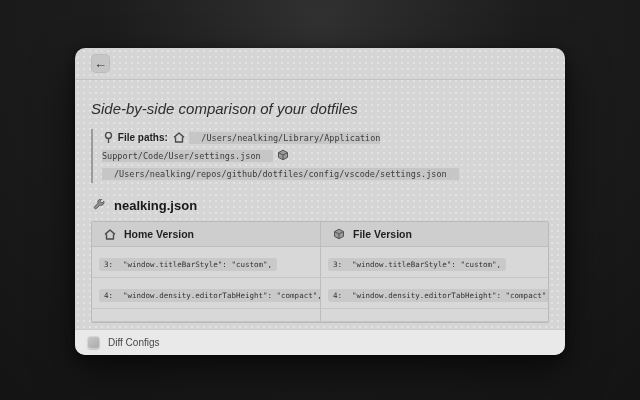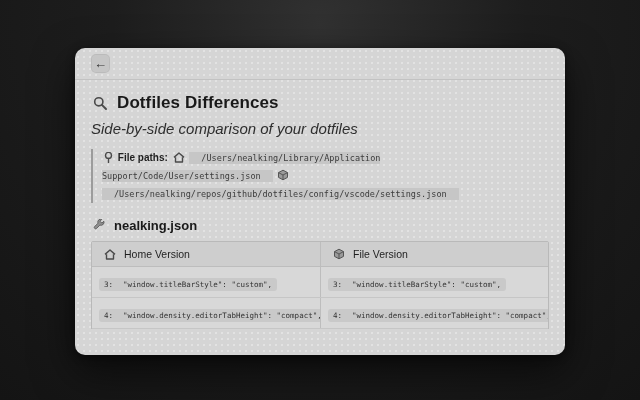--- a/index.html
+++ b/index.html
@@ -48,21 +48,21 @@
   .lines-label { margin-top:10px; font-size:10.5px; font-weight:700; color:#1f1f1f; }
   .diff-table {
     margin-top:8px; border:1px solid #b9b9b9; border-radius:2px;
     background:#d8d8d8;
   }
   .t-row { display:grid; grid-template-columns:1fr 1fr; }
   .t-row > div:last-child { border-left:1px solid #bdbdbd; }
   .t-head { background:#cecece; border-bottom:1px solid #bdbdbd; }
   .t-head .cell {
     padding:6px 10px; font-size:10.5px; color:#1f1f1f;
-    display:flex; align-items:center; gap:6px;
+    display:flex; align-items:center; gap:6px;font-weight:bold;
   }
   .t-body .t-row { border-bottom:1px solid #c6c6c6; }
   .t-body .cell { padding:6px 7px; white-space:nowrap; overflow:hidden; }
   .row-badge {
     display:inline-block;
     font-family:"DejaVu Sans Mono","Liberation Mono",monospace;
     font-size:7.5px; background:#c9c9c9; color:#333;
     border-radius:3px; padding:2px 5px; white-space:pre;
   }
   .row-badge .ln { margin-right:10px; }
@@ -86,29 +86,20 @@
 <div class="window">
 
   <div class="window-header">
     <div class="back-button">
       <span>←</span>
     </div>
   </div>
 
   <div class="content">
 
-    <div class="title-row">
-      <span class="inline-icon">
-        <svg width="15" height="15" viewBox="0 0 15 15">
-          <circle cx="5.8" cy="5.8" r="4.1" fill="none" stroke="#4a4a4a" stroke-width="1.6"></circle>
-          <line x1="8.9" y1="8.9" x2="13" y2="13" stroke="#4a4a4a" stroke-width="2" stroke-linecap="round"></line>
-        </svg>
-      </span>
-      <span class="page-title">Dotfiles Differences</span>
-    </div>
 
     <div class="subtitle">Side-by-side comparison of your dotfiles</div>
 
     <div class="filepaths">
       <span class="inline-icon">
         <svg width="9" height="11" viewBox="0 0 9 11">
           <circle cx="4.5" cy="3.4" r="3" fill="none" stroke="#4a4a4a" stroke-width="1.4"></circle>
           <line x1="4.5" y1="6.4" x2="4.5" y2="10.5" stroke="#4a4a4a" stroke-width="1.4" stroke-linecap="round"></line>
         </svg>
       </span>
@@ -184,14 +175,18 @@
           </div>
           <div class="cell">
             
           </div>
         </div>
       </div>
     </div>
 
   </div>
 
+  <div class="window-footer">
+    <div class="footer-app-icon"></div>
+    <div class="footer-label">Diff Configs</div>
+  </div>
 
 </div>
 
 </body></html>

